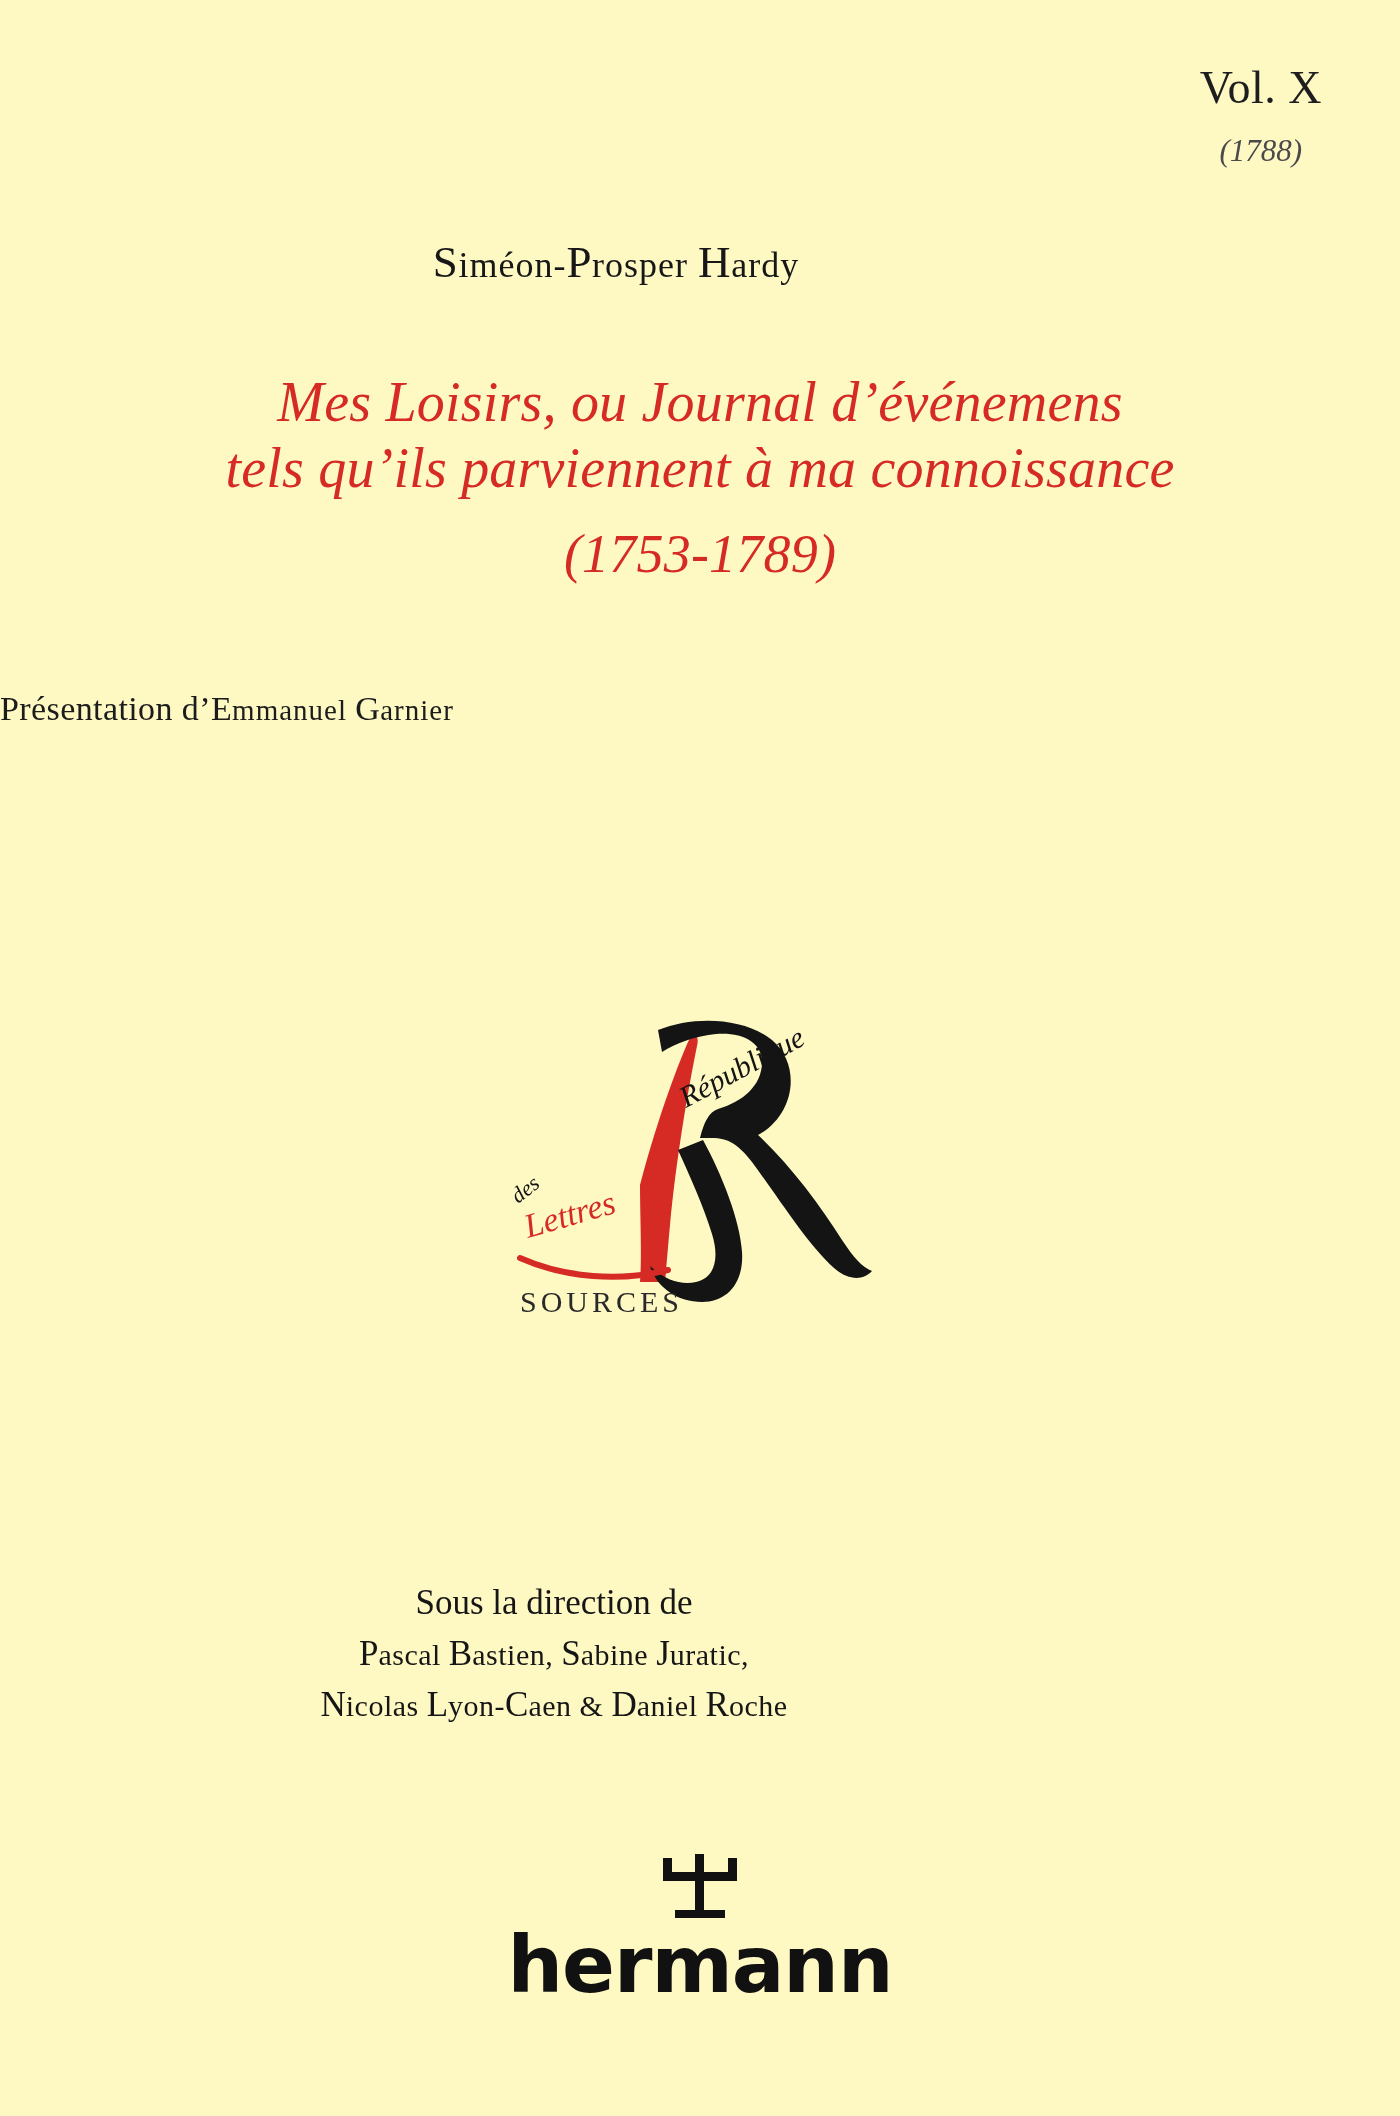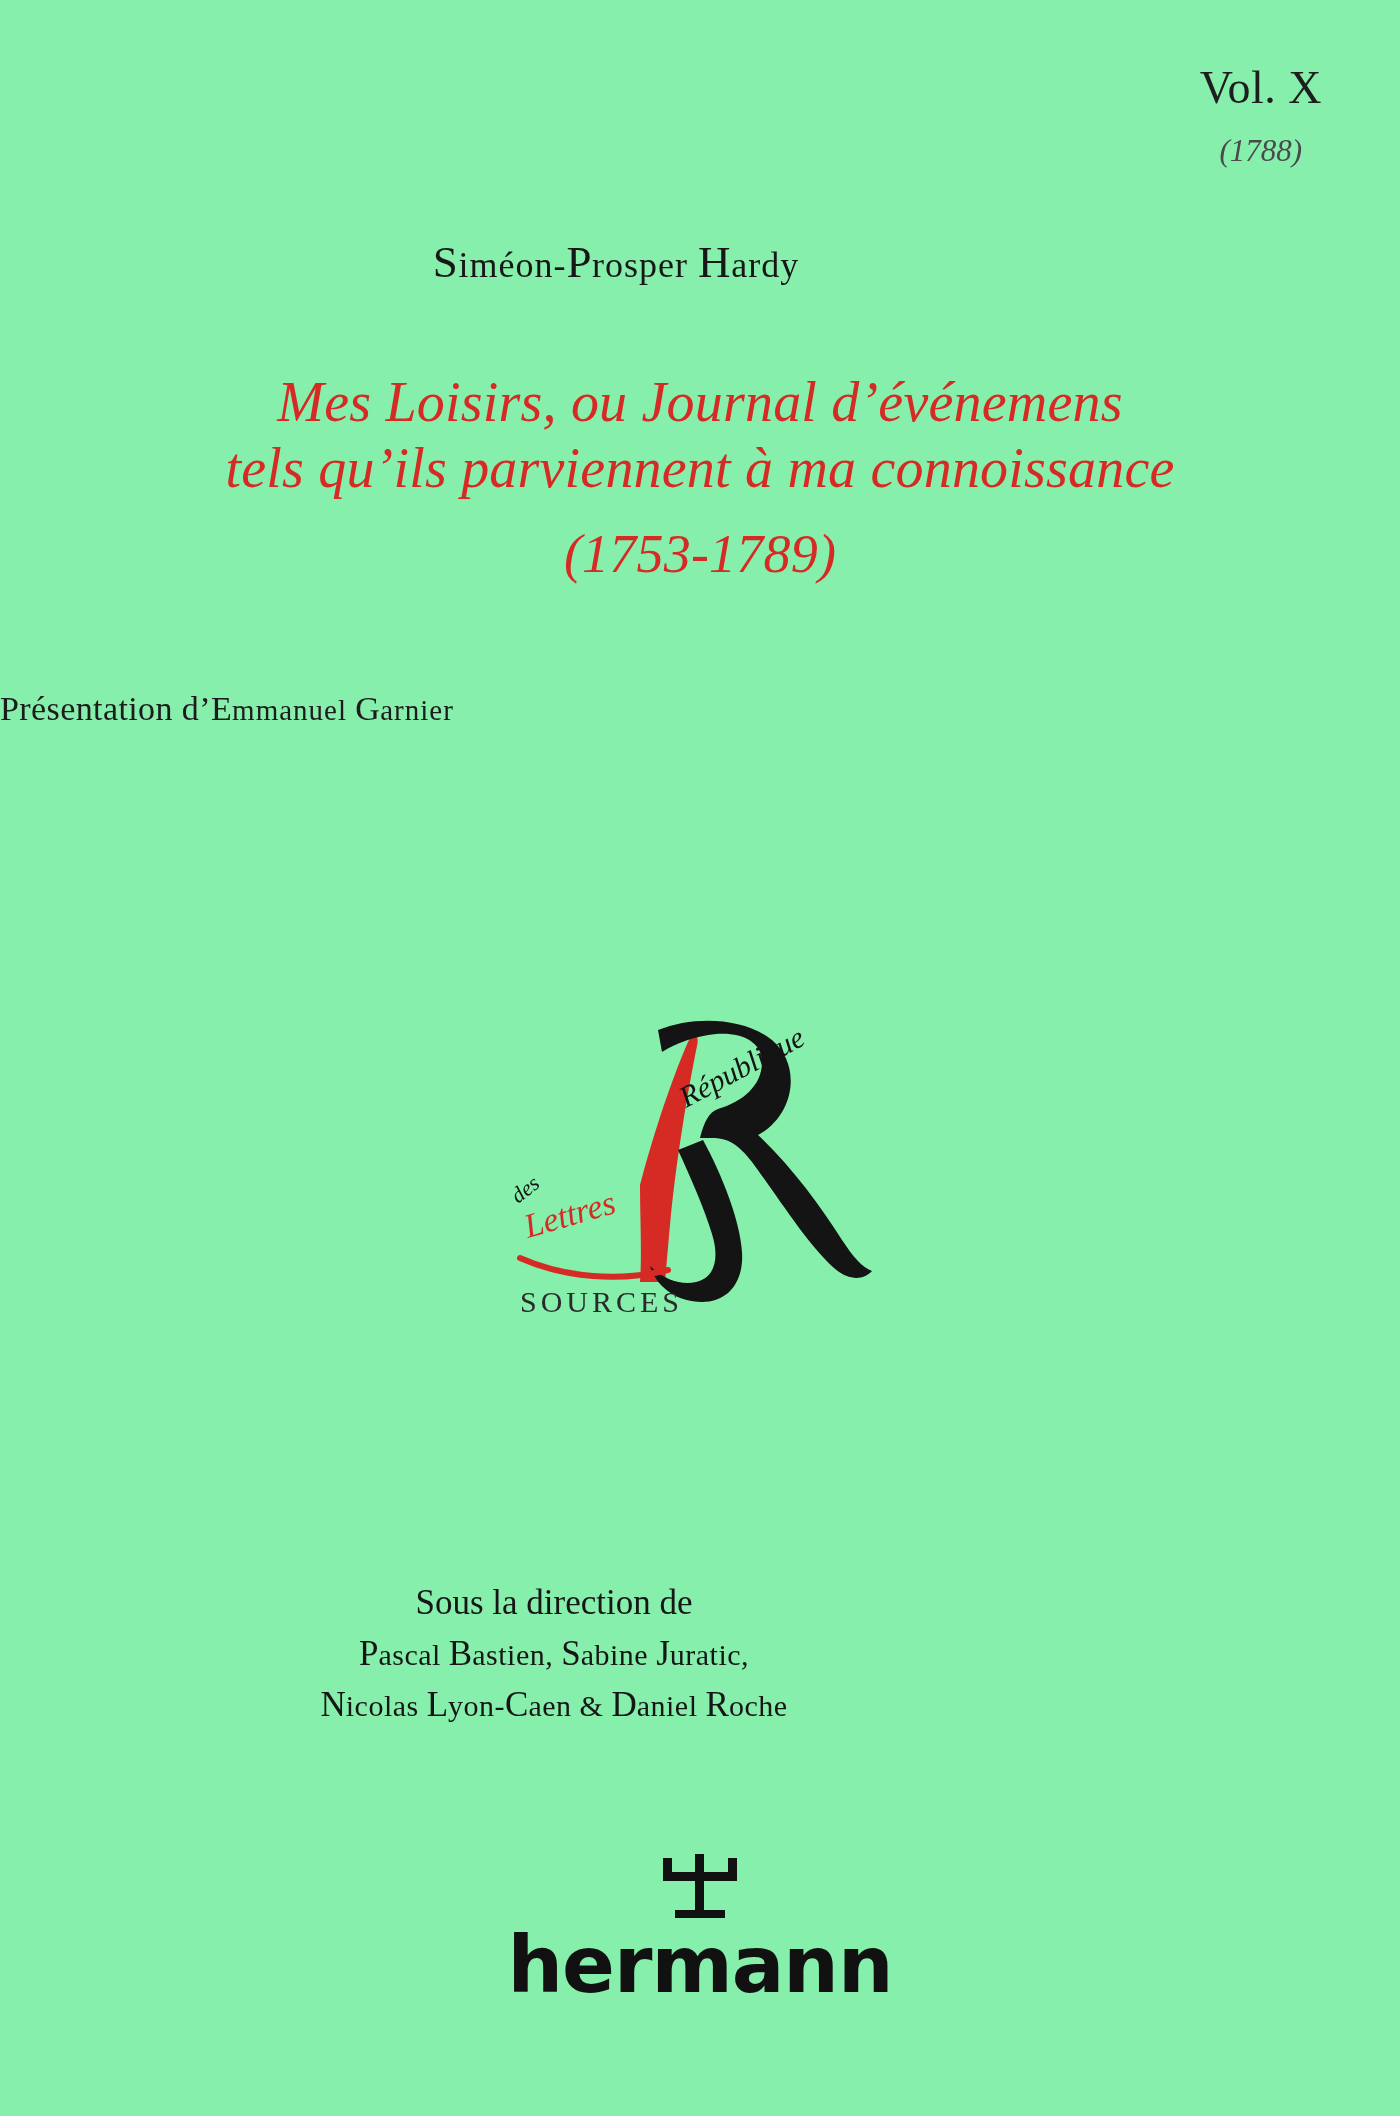--- a/index.html
+++ b/index.html
@@ -11,21 +11,21 @@
     height: 2116px;
     background: #e7e5da;
     font-family: "Liberation Serif", serif;
     color: #1a1a1a;
     overflow: hidden;
   }
   .cover {
     position: relative;
     width: 1400px;
     height: 2116px;
-    background: #86efac;
+    background: #fef9c3;
     box-sizing: border-box;
   }
 
   
   .volume-block {
     position: absolute;
     top: 62px;
     right: 78px;
     text-align: center;
     line-height: 1.12;

